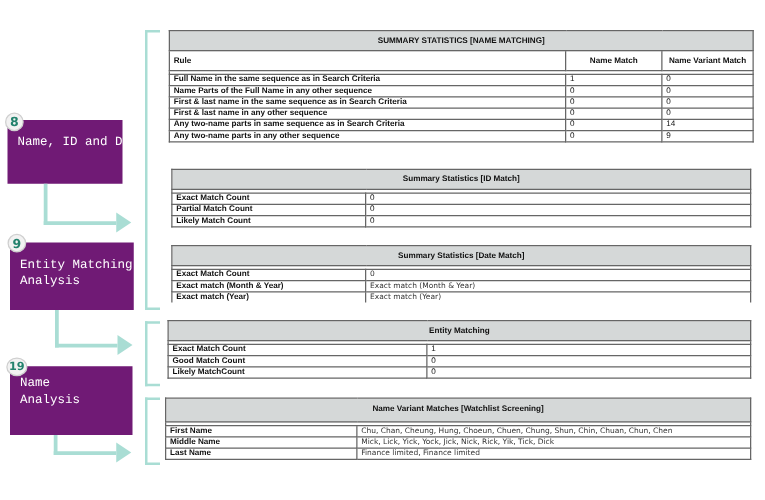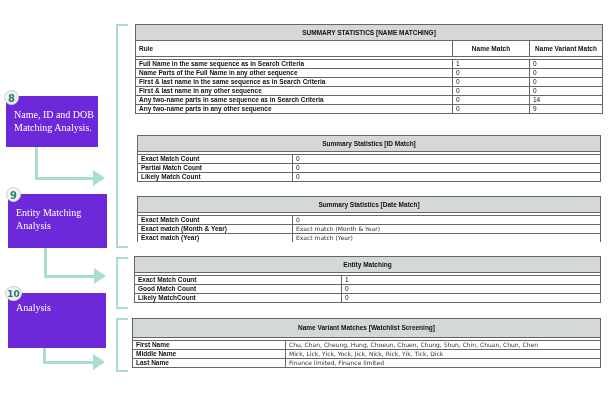--- a/index.html
+++ b/index.html
@@ -1,19 +1,19 @@
 <!DOCTYPE html>
 <html><head>
 <meta charset="utf-8">
 <style>
   html, body { margin:0; padding:0; }
   body { width:612px; height:400px; background:#ffffff; position:relative; overflow:hidden;
          font-family:"Liberation Sans", sans-serif; }
   .bracket { position:absolute; border:2px solid #a9ddd4; border-right:none; width:10px; }
-  .gbox { position:absolute; background:#6d28d9; color:#ffffff; font-family:Liberation Serif, serif;
+  .gbox { position:absolute; background:#701a75; color:#ffffff; font-family:Liberation Mono, monospace;
           font-size:10px; line-height:13px; padding:12px 0 0 8px; box-sizing:border-box; }
   .gbox .line { display:block; white-space:nowrap; }
   .badge { position:absolute; width:15px; height:15px; border-radius:50%; background:#f2f2f2;
            border:1px solid #cfcfcf; color:#23826d; font-weight:bold; font-size:10px;
            font-family:"DejaVu Sans", sans-serif; text-align:center; line-height:15px; box-sizing:border-box; }
   .conn-v { position:absolute; width:3px; background:#a9ddd4; }
   .conn-h { position:absolute; height:3px; background:#a9ddd4; }
   .arrowhead { position:absolute; width:0; height:0; border-top:8px solid transparent;
                border-bottom:8px solid transparent; border-left:12px solid #a9ddd4; }
   table.st { position:absolute; border-collapse:collapse; font-size:6.5px; color:#111; background:#fff;
@@ -30,40 +30,40 @@
 </style>
 </head>
 <body>
 
 <div class="bracket" style="left:116px; top:24px; height:220px;"></div>
 <div class="bracket" style="left:116px; top:257px; height:48px;"></div>
 <div class="bracket" style="left:116px; top:318px; height:50px;"></div>
 
 <div class="gbox" style="left:6px; top:96px; width:92px; height:51px;">
   <span class="line">Name, ID and DOB</span>
-  <span class="line">Matching Analysis.</span>
 </div>
 <div class="badge" style="left:4px; top:90px;">8</div>
 <div class="conn-v" style="left:35px; top:147px; height:33px;"></div>
 <div class="conn-h" style="left:35px; top:177px; width:58px;"></div>
 <div class="arrowhead" style="left:93px; top:170px;"></div>
 
 <div class="gbox" style="left:8px; top:194px; width:99px; height:54px;">
   <span class="line">Entity  Matching</span>
   <span class="line">Analysis</span>
 </div>
 <div class="badge" style="left:6px; top:187px;">9</div>
 <div class="conn-v" style="left:44px; top:248px; height:30px;"></div>
 <div class="conn-h" style="left:44px; top:275px; width:50px;"></div>
 <div class="arrowhead" style="left:94px; top:268px;"></div>
 
 <div class="gbox" style="left:8px; top:293px; width:98px; height:55px; padding-top:8px;">
+  <span class="line">Name</span>
   <span class="line">Analysis</span>
 </div>
-<div class="badge" style="left:5px; top:286px; width:17px; font-size:9px;">10</div>
+<div class="badge" style="left:5px; top:286px; width:17px; font-size:9px;">19</div>
 <div class="conn-v" style="left:43px; top:348px; height:16px;"></div>
 <div class="conn-h" style="left:43px; top:361px; width:50px;"></div>
 <div class="arrowhead" style="left:93px; top:354px;"></div>
 
 <table class="st" style="left:135px; top:24px; width:468px;">
   <tbody>
       <tr>
         <th class="title" colspan="3">SUMMARY STATISTICS [NAME MATCHING]</th>
       </tr>
   <tr>

